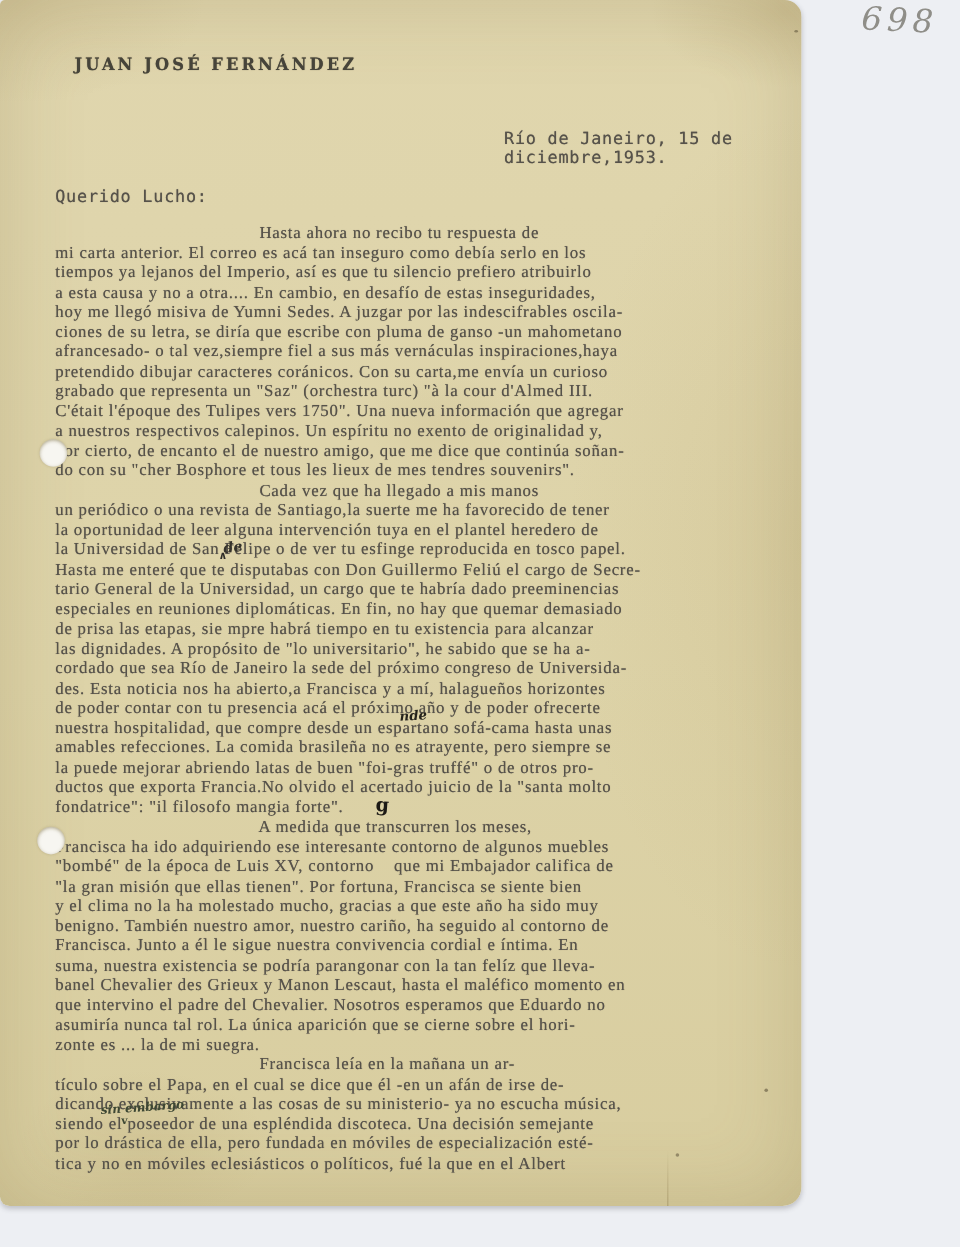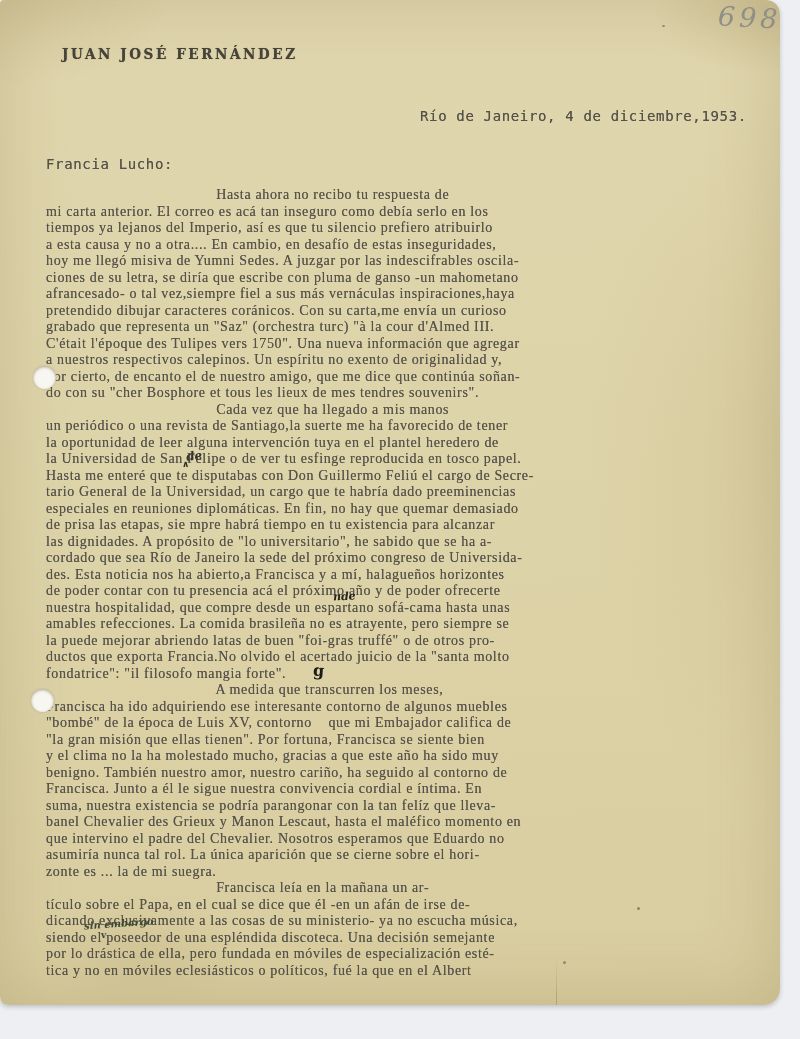--- a/index.html
+++ b/index.html
@@ -2,21 +2,21 @@
 <html><head>
 <meta charset="utf-8">
 <style>
   html,body{margin:0;padding:0;}
   body{
     width:800px;height:1039px;position:relative;overflow:hidden;
     background:#edeff3;
     font-family:"DejaVu Sans Mono","Liberation Mono",monospace;
   }
   .paper{
-    position:absolute;left:0;top:0;width:780px;height:1005px;
+    position:absolute;left:0;top:0;width:668px;height:1005px;
     background:
       radial-gradient(ellipse 160px 90px at 98% 1%, rgba(150,125,70,.20), transparent 70%),
       radial-gradient(ellipse 220px 120px at 2% 0%, rgba(160,135,80,.16), transparent 72%),
       radial-gradient(ellipse 260px 480px at 100% 45%, rgba(170,145,85,.13), transparent 75%),
       radial-gradient(ellipse 150px 90px at 18% 95%, rgba(150,125,70,.10), transparent 70%),
       radial-gradient(ellipse 90px 60px at 55% 35%, rgba(150,125,70,.07), transparent 70%),
       linear-gradient(178deg,#e0d6ae 0%,#ddd3a8 55%,#d8cd9f 100%);
     border-radius:4px 14px 16px 8px;
     box-shadow: inset 0 0 70px rgba(120,100,50,.22), 0 2px 4px rgba(60,60,70,.25);
   }
@@ -64,23 +64,23 @@
     position:absolute;left:556px;top:958px;width:1px;height:47px;
     background:linear-gradient(rgba(120,100,55,.0),rgba(120,100,55,.35));
   }
 </style>
 </head>
 <body>
 
 <div class="paper">
   <div class="letterhead">JUAN JOSÉ FERNÁNDEZ</div>
 
-  <div class="typewriter dateline">Río de Janeiro, 4 de diciembre,1953.</div>
+  <div class="typewriter dateline">Río de Janeiro, 15 de diciembre,1953.</div>
 
-  <div class="typewriter salutation">Francia Lucho:</div>
+  <div class="typewriter salutation">Querido Lucho:</div>
 
   <div class="typewriter letter-body">                                         Hasta ahora no recibo tu respuesta de
 mi carta anterior. El correo es acá tan inseguro como debía serlo en los
 tiempos ya lejanos del Imperio, así es que tu silencio prefiero atribuirlo
 a esta causa y no a otra.... En cambio, en desafío de estas inseguridades,
 hoy me llegó misiva de Yumni Sedes. A juzgar por las indescifrables oscila-
 ciones de su letra, se diría que escribe con pluma de ganso -un mahometano
 afrancesado- o tal vez,siempre fiel a sus más vernáculas inspiraciones,haya
 pretendido dibujar caracteres coránicos. Con su carta,me envía un curioso
 grabado que representa un "Saz" (orchestra turc) "à la cour d'Almed III.

